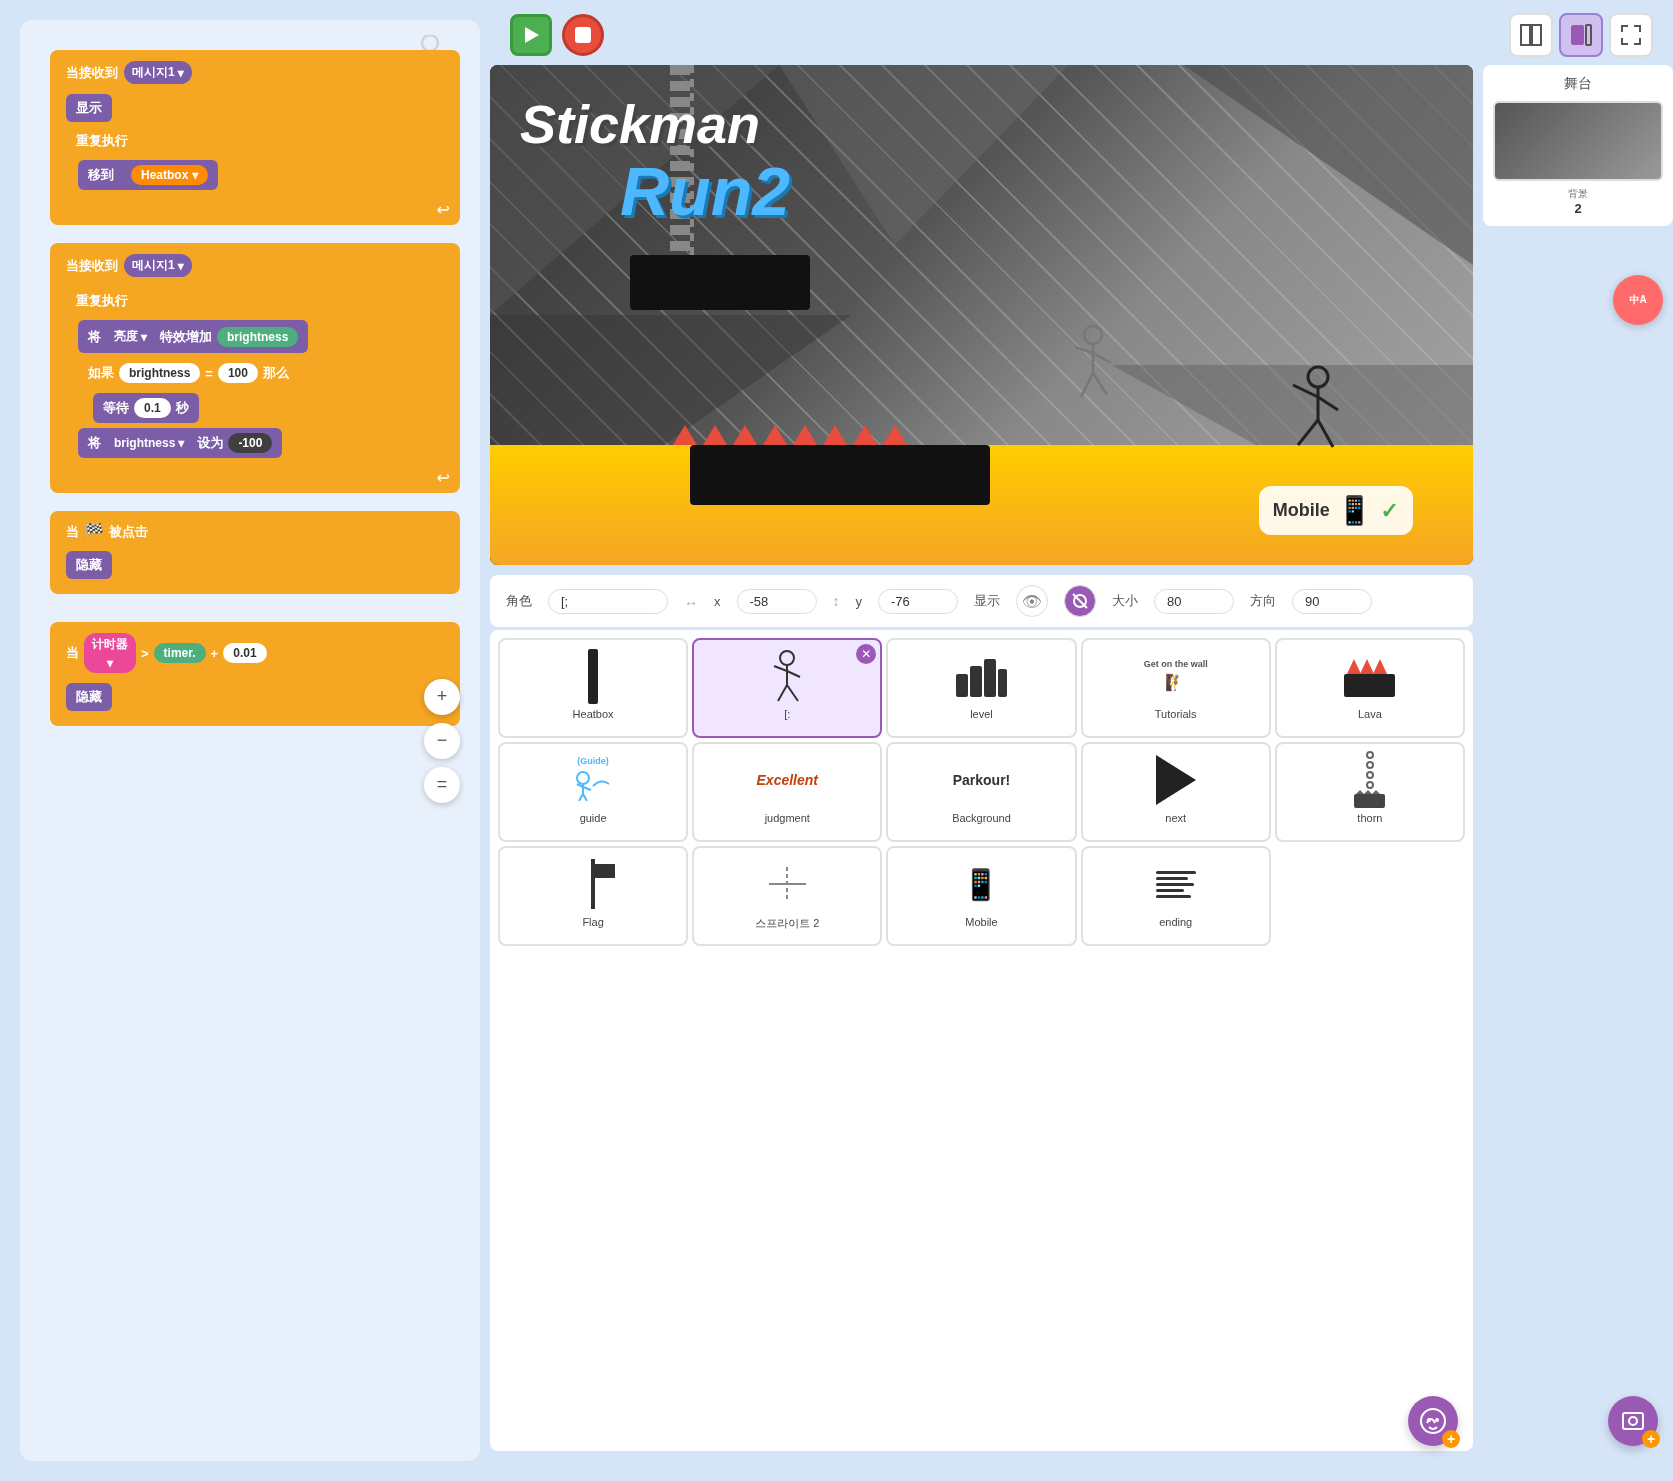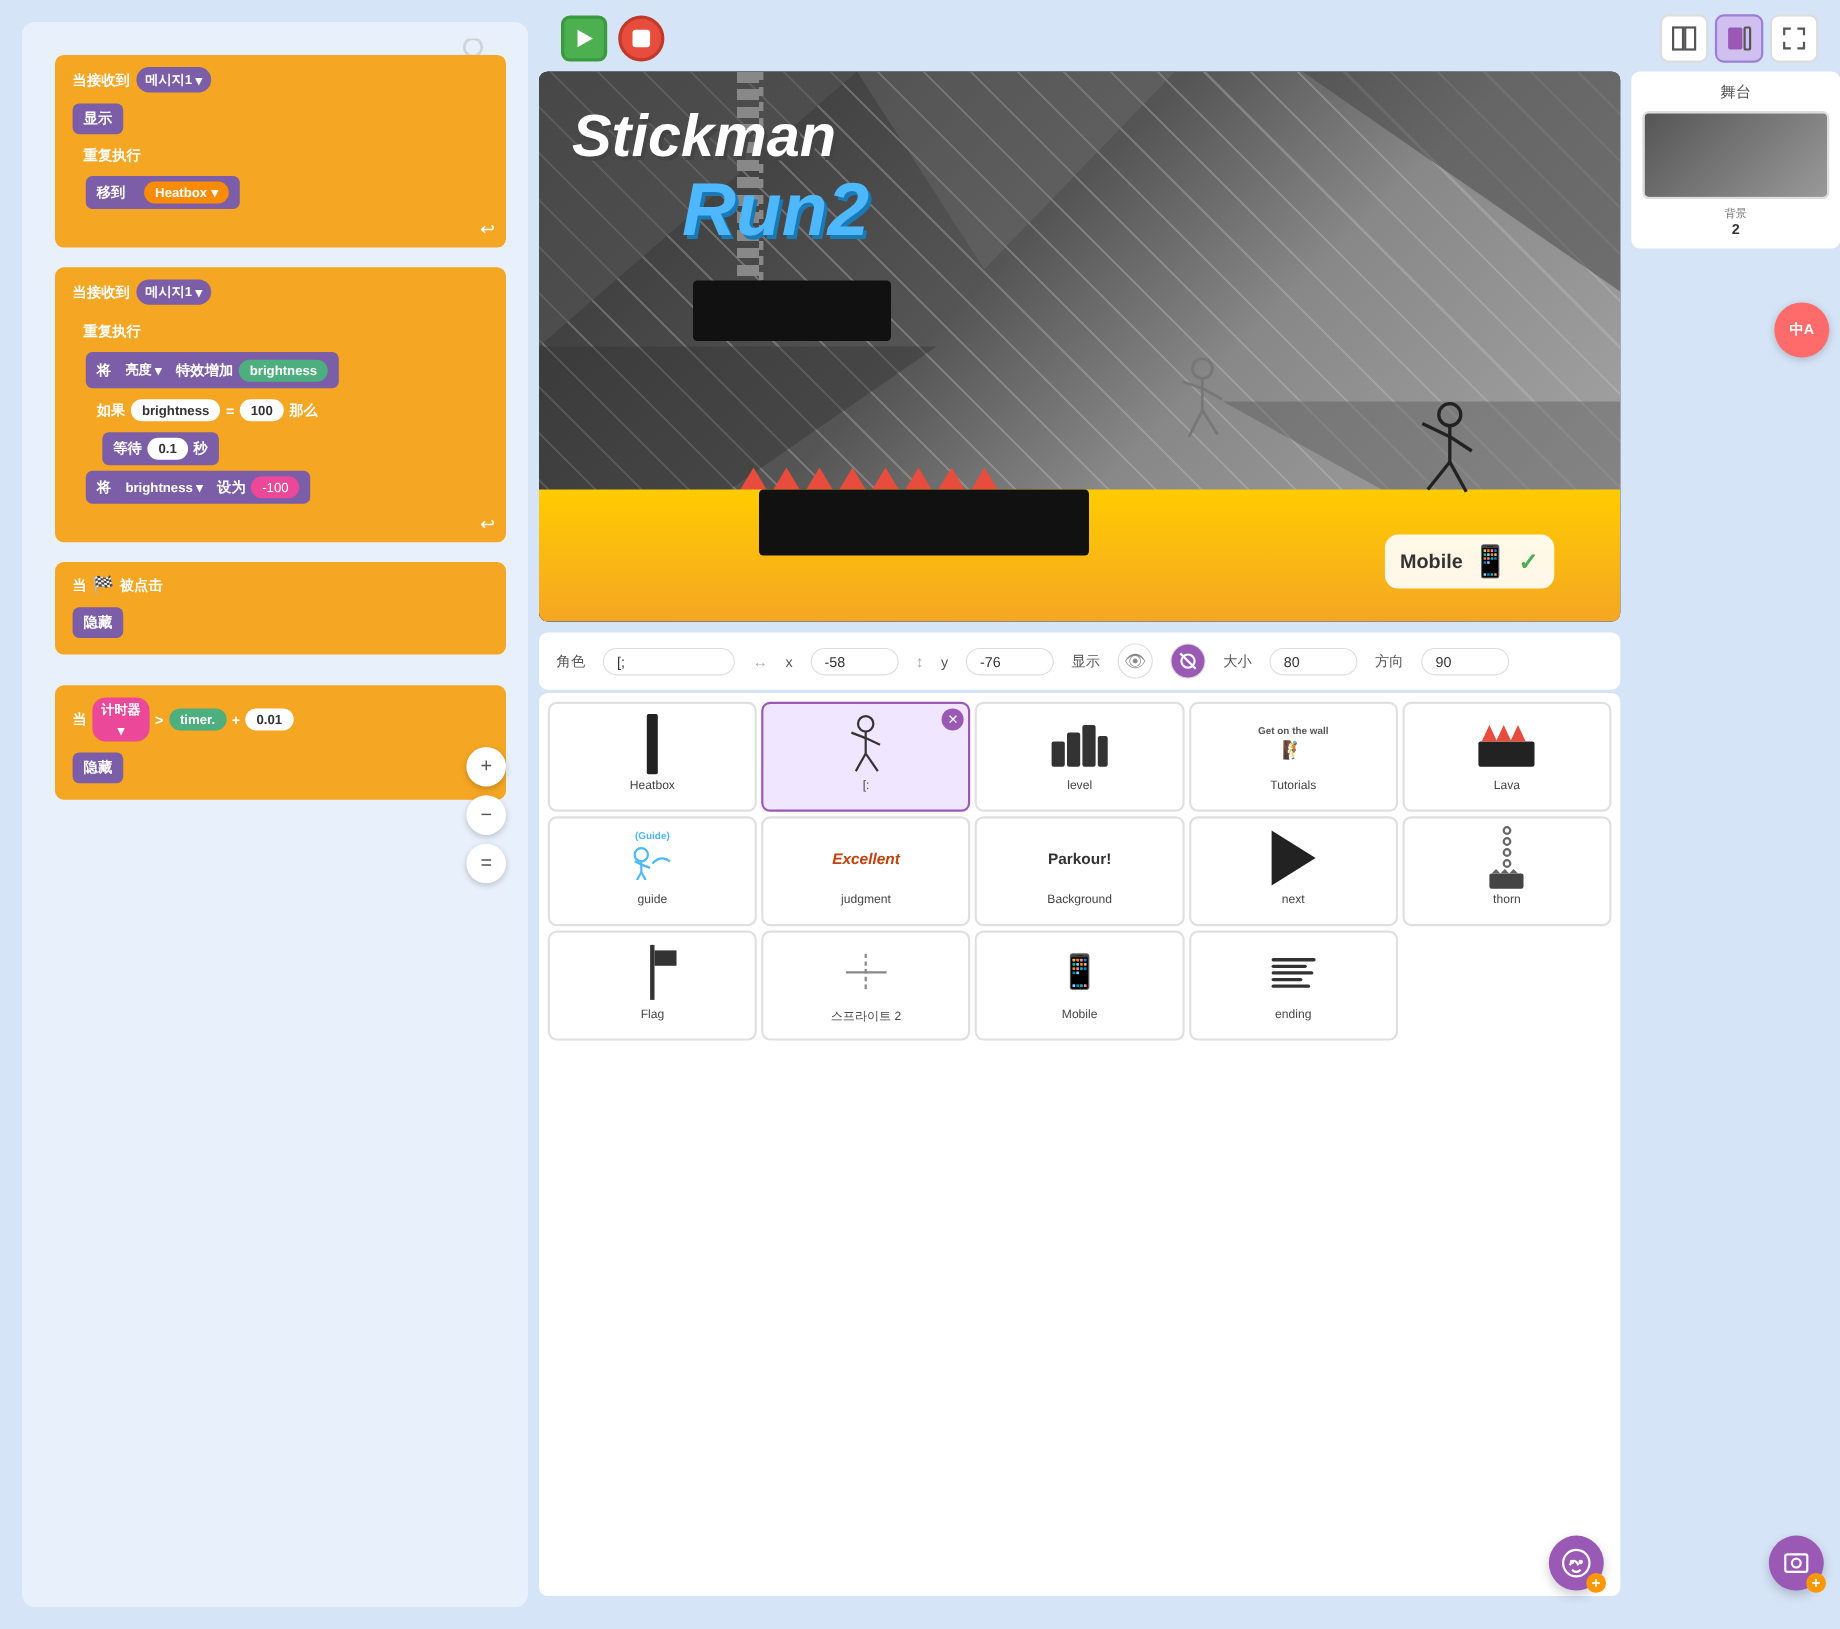--- a/index.html
+++ b/index.html
@@ -104,26 +104,26 @@
       border-radius: 12px;
       padding: 3px 8px;
       color: white;
       font-size: 12px;
       display: flex;
       align-items: center;
       gap: 3px;
     }
 
     .block-neg-value {
-      background: #ec4899;
+      background: #404040;
       border-radius: 12px;
       padding: 3px 10px;
       color: white;
       font-size: 12px;
-      font-weight: 400;
+      font-weight: 700;
     }
 
     .block-green-pill {
       background: #4caf7d;
       border-radius: 20px;
       padding: 3px 10px;
       color: white;
       font-size: 12px;
     }
 
@@ -916,21 +916,21 @@
 
   <div class="right-side-wrapper">
     <div style="background:white;border-radius:8px;padding:10px;margin-bottom:8px;">
       <div class="side-stage-label">舞台</div>
       <div class="stage-thumbnail" style="background:linear-gradient(135deg,#555 0%,#999 100%);border-radius:6px;border:2px solid #ddd;height:80px;"></div>
       <div class="stage-bg-label">背景</div>
       <div class="stage-bg-num">2</div>
     </div>
 
     <div style="position:absolute;right:10px;top:210px;">
-      <div style="width:50px;height:50px;border-radius:50%;background:#ff6b6b;display:flex;align-items:center;justify-content:center;font-size:13px;font-weight:700;color:white;box-shadow:0 2px 8px rgba(0,0,0,0.2);cursor:pointer;">
+      <div style="width:50px;height:50px;border-radius:50%;background:#ff6b6b;display:flex;align-items:center;justify-content:center;font-size:10px;font-weight:700;color:white;box-shadow:0 2px 8px rgba(0,0,0,0.2);cursor:pointer;">
         <span>中A</span>
       </div>
     </div>
   </div>
 
   <div class="sprite-info-bar">
     <span class="info-label">角色</span>
     <input class="info-input" value="[; " style="width: 120px;">
     <span class="info-sep">↔</span>
     <span class="info-label">x</span>

